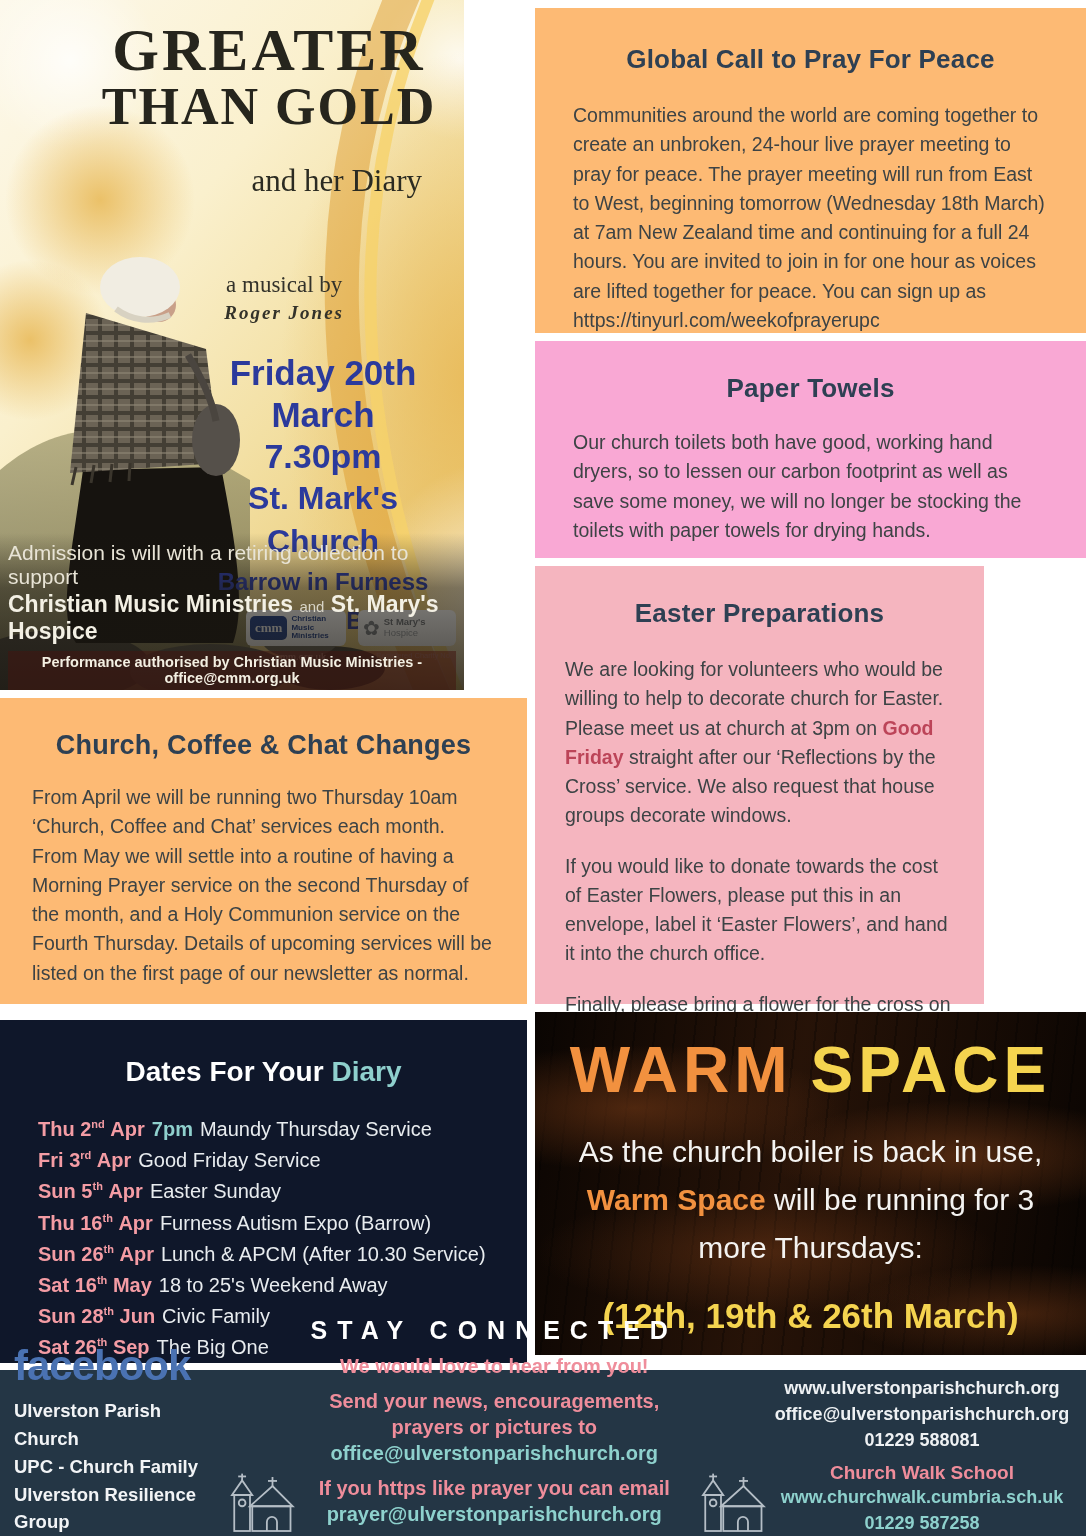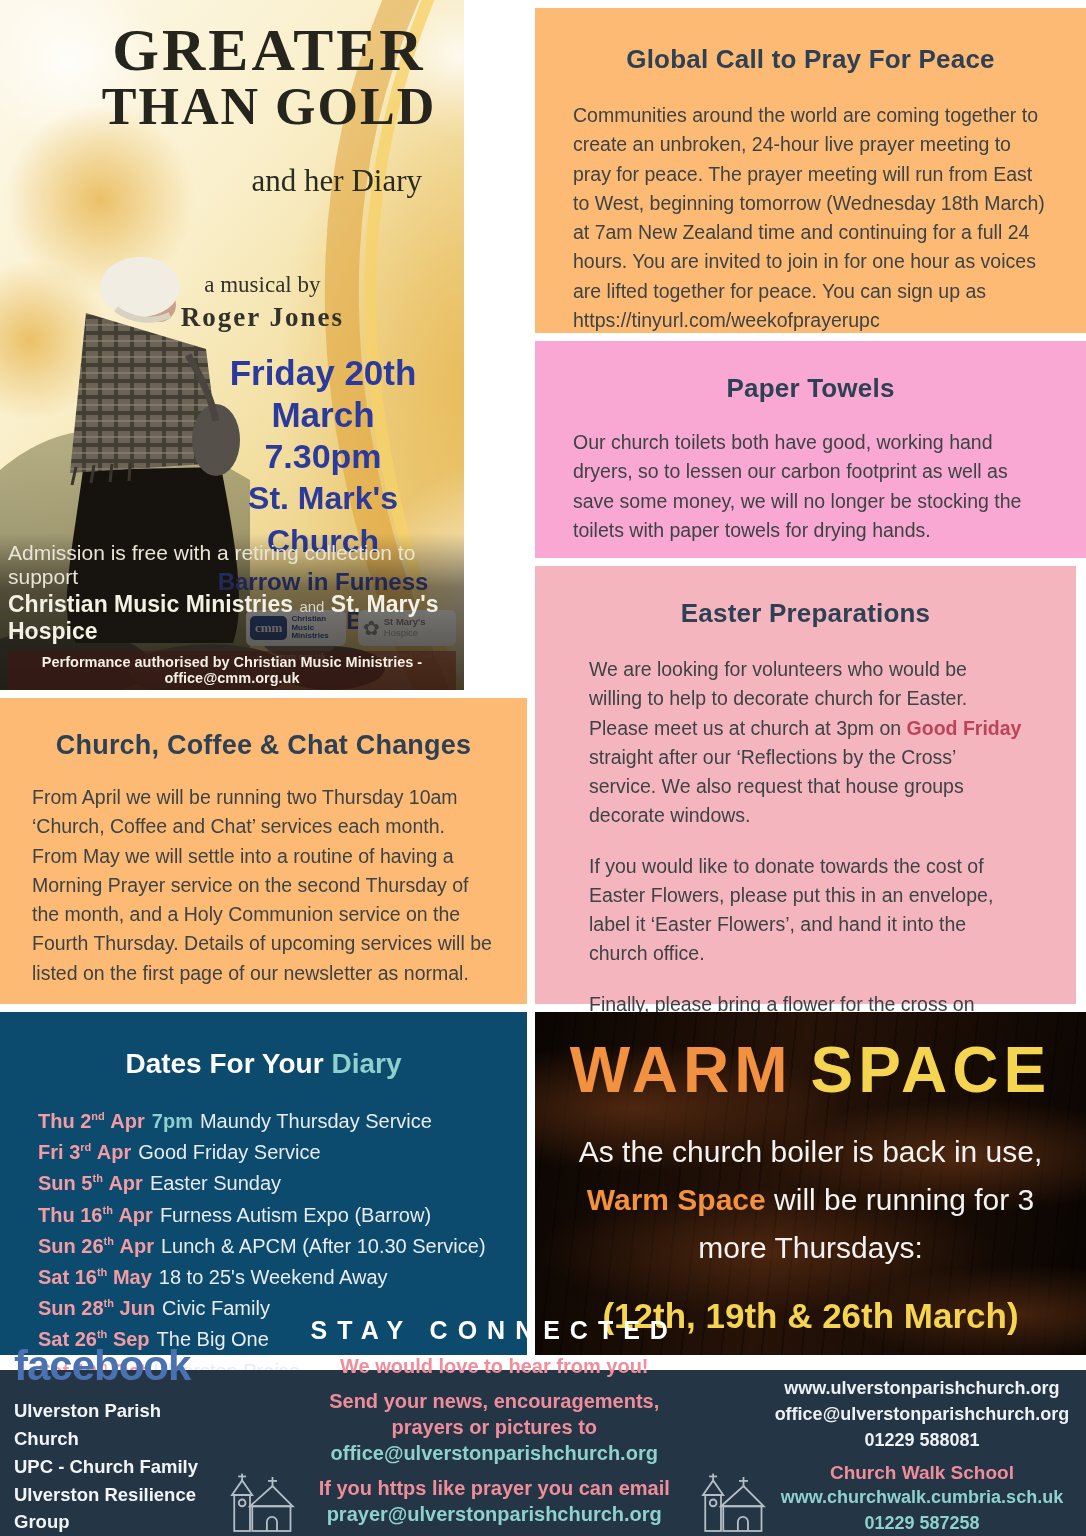--- a/index.html
+++ b/index.html
@@ -4,37 +4,37 @@
 <style>
   * { margin:0; padding:0; box-sizing:border-box; }
   body { background:#ffffff; font-family:"Liberation Sans", sans-serif; }
   .page { position:relative; width:1086px; height:1536px; background:#ffffff; overflow:hidden; }
 
   
   .block { position:absolute; }
   .sage  { background:#fdba74; }
   .teal-bg { background:#f9a8d4; }
   .pink-bg { background:#f5b5bf; }
-  .navy-bg { background:#0c4a6e; }
+  .navy-bg { background:#0f172a;margin-top:8px; }
   h2.sect { color:#2e4053; font-size:26px; font-weight:bold; text-align:center; letter-spacing:.2px; }
   .body-txt { color:#3d4345; font-size:19.5px; line-height:1.5; }
 
   
   .poster { left:0; top:0; width:464px; height:690px; overflow:hidden;
             background:linear-gradient(130deg,#fdf9ec 0%,#faf0cd 35%,#f3e0a4 60%,#ecd083 80%,#e8c873 100%); }
   .poster svg.scene { position:absolute; left:0; top:0; }
   .p-title { position:absolute; left:80px; right:6px; top:20px; text-align:center;
              font-family:"Liberation Serif", serif; font-weight:bold; color:#26251d; }
   .p-title .t1 { font-size:60px; letter-spacing:3px; line-height:1.0; display:block; }
   .p-title .t2 { font-size:52px; letter-spacing:2px; line-height:1.05; display:block; }
   .p-sub { position:absolute; right:42px; top:163px; text-align:right;
            font-family:"Liberation Serif", serif; color:#2b2b22; font-size:31px; line-height:1.18; }
   .p-musical { position:absolute; right:120px; top:272px; text-align:center;
                font-family:"Liberation Serif", serif; color:#33322a; font-size:23px; }
-  .p-composer { font-weight:bold; font-size:27px; letter-spacing:2px; margin-top:4px; }
+  .p-composer { font-style:italic; font-weight:bold; font-size:19px; letter-spacing:2px; margin-top:4px; }
   .p-blue { position:absolute; left:190px; right:8px; top:352px; text-align:center;
             color:#2b3a9c; font-weight:bold; }
   .p-blue .d1 { font-size:35px; line-height:1.2; }
   .p-blue .d2 { font-size:34px; line-height:1.2; }
   .p-blue .d3 { font-size:32px; line-height:1.35; }
   .p-blue .d4 { font-size:24px; line-height:1.6; }
   .p-bottom { position:absolute; left:0; right:0; bottom:0; padding:8px 8px 0;
               background:linear-gradient(180deg, rgba(24,21,15,0) 0%, rgba(24,21,15,.55) 35%, rgba(24,21,15,.8) 100%); }
   .adm1 { color:#e8e4d6; font-size:21px; }
   .adm2 { color:#f3f0e4; font-size:23px; font-weight:bold; margin-top:2px; }
@@ -52,21 +52,21 @@
   .hos-flower { color:#7d828a; font-size:20px; }
   .hos-name { color:#6f747c; font-size:9.5px; font-weight:bold; line-height:1.15; }
   .hos-name .lite { font-weight:normal; color:#9aa0a8; }
   .hos-charity { position:absolute; right:12px; bottom:30px; color:#efe9da; font-size:7.5px; }
 
   
   .global { left:535px; top:8px; width:551px; height:325px; padding:36px 38px 0; }
   .global h2 { margin-bottom:26px; }
   .paper { left:535px; top:341px; width:551px; height:217px; padding:32px 38px 0; }
   .paper h2 { margin-bottom:24px; }
-  .easter { left:535px; top:566px; width:541px; height:438px; padding:32px 54px 0; }
+  .easter { left:535px; top:566px; width:449px; height:438px; padding:32px 30px 0; }
   .easter h2 { margin-bottom:26px; }
   .easter p { margin-bottom:21px; }
   .hl { color:#bc4458; font-weight:bold; }
 
   
   .coffee { left:0; top:698px; width:527px; height:306px; padding:32px 32px 0; }
   .coffee h2 { font-size:27px; margin-bottom:22px; }
 
   
   .diary { left:0; top:1012px; width:527px; height:343px; padding:36px 0 0 38px; }
@@ -188,21 +188,21 @@
       <span class="cmm-mark">cmm</span>
       <span class="cmm-name">Christian Music Ministries</span>
     </div>
     <span class="cmm-url">cmm.org.uk</span>
     <div class="logo-hos">
       <span class="hos-flower">✿</span>
       <span class="hos-name"><span>St Mary's</span><br><span class="lite">Hospice</span></span>
     </div>
     <span class="hos-charity">Registered Charity No.</span>
     <div class="p-bottom">
-      <div class="adm1">Admission is free with a retiring collection to support</div>
+      <div class="adm1">Admission is will with a retiring collection to support</div>
       <div class="adm2">
         <span>Christian Music Ministries</span>
         <span class="and">and</span>
         <span>St. Mary's Hospice</span>
       </div>
       <div class="adm3">Performance authorised by Christian Music Ministries - office@cmm.org.uk</div>
     </div>
   </div>
 
   <div class="block sage global">

